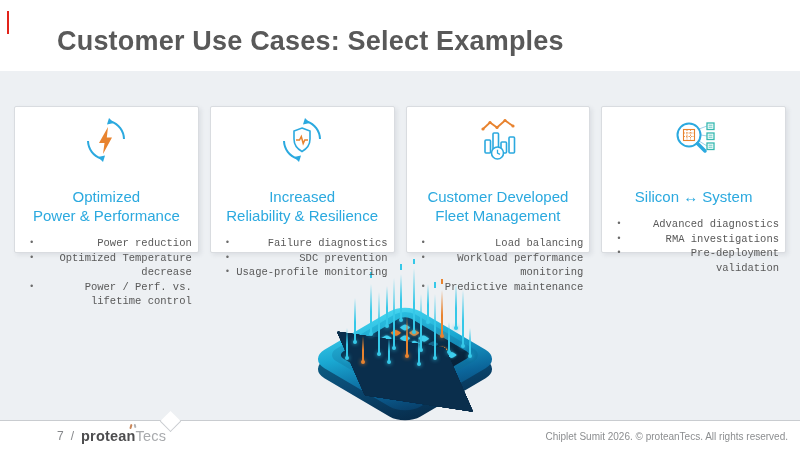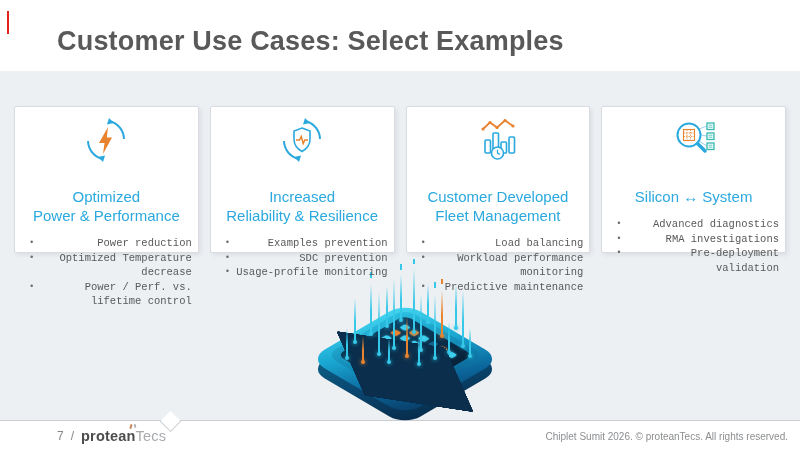--- a/index.html
+++ b/index.html
@@ -108,21 +108,21 @@
           <polygon points="21,46 16,41 23,39.5" fill="#2BA9DF"></polygon>
           <path d="M24 12 L32 15 V23 C32 29.5 28.5 33 24 35.5 C19.5 33 16 29.5 16 23 V15 Z" fill="#ffffff" stroke="#2BA9DF" stroke-width="1.6"></path>
           <polyline points="18,24 21.5,24 23.3,20.5 25.2,27.5 26.8,24 30,24" fill="none" stroke="#E8832F" stroke-width="1.5"></polyline>
         </svg>
       </div>
       <div class="card-title">
         <span>Increased</span><br>
         <span>Reliability &amp; Resilience</span>
       </div>
       <ul class="bullets">
-        <li>Examples prevention</li>
+        <li>Failure diagnostics</li>
         <li>SDC prevention</li>
         <li>Usage-profile monitoring</li>
       </ul>
     </div>
 
     <div class="card">
       <div class="icon-wrap">
         <svg class="ic" viewBox="0 0 48 48">
           <polyline points="9,13 16,6.5 23,11.5 31,4.5 39,10" fill="none" stroke="#E8832F" stroke-width="1.8"></polyline>
           <circle cx="9" cy="13" r="1.6" fill="#E8832F"></circle>

